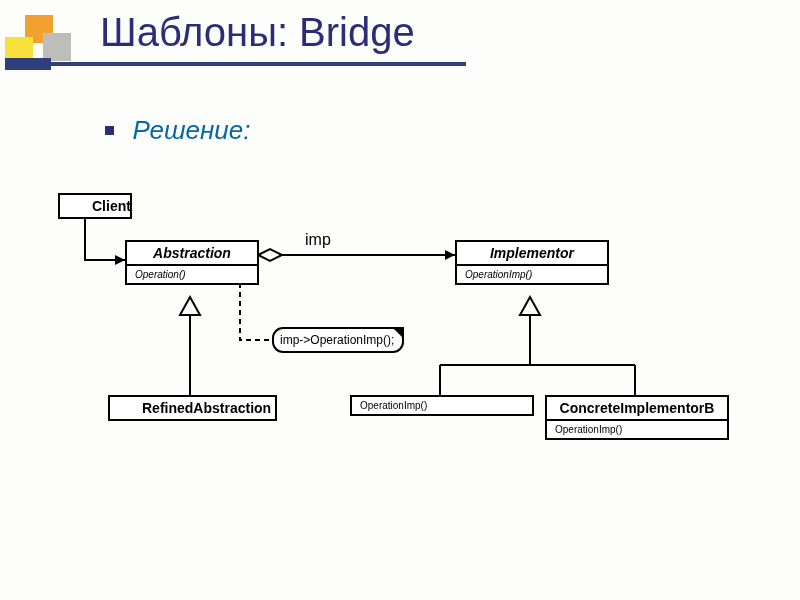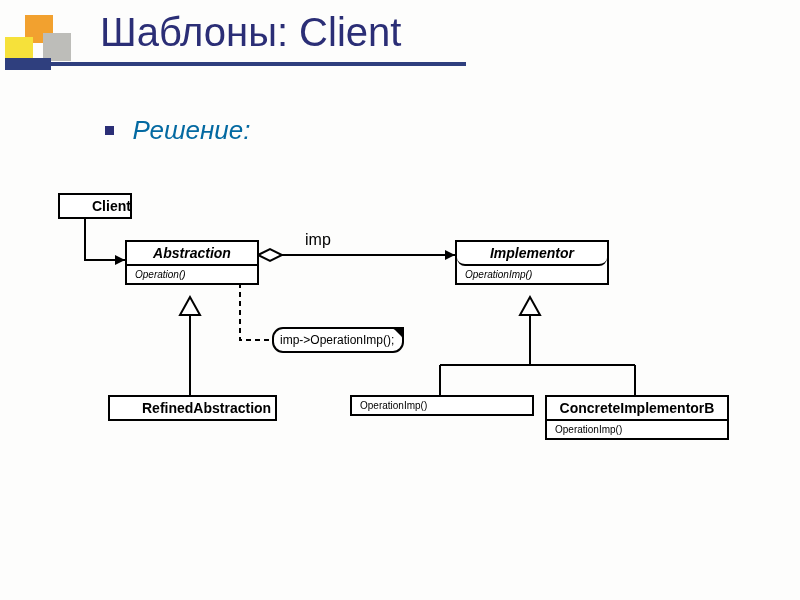--- a/index.html
+++ b/index.html
@@ -126,21 +126,21 @@
 <body>
 
 <div class="header-block">
   <div class="sq sq-orange"></div>
   <div class="sq sq-grey"></div>
   <div class="sq sq-yellow"></div>
 </div>
 <div class="bar"></div>
 <div class="bar-thin"></div>
 
-<div class="title">Шаблоны: Client</div>
+<div class="title">Шаблоны: Bridge</div>
 
 <div class="bullet-row">
   <span class="bullet"></span>
   <span class="subtitle">Решение:</span>
 </div>
 
 <div class="diagram">
 
   <svg class="conn">
 
@@ -169,21 +169,21 @@
   </div>
 
   <div class="uml-box" style="left:85px; top:65px; width:130px;">
     <div class="hdr" style="font-style:italic;">Abstraction</div>
     <div class="meth">Operation()</div>
   </div>
 
   <div class="label" style="left:265px; top:56px;">imp</div>
 
   <div class="uml-box" style="left:415px; top:65px; width:150px;">
-    <div class="hdr" style="font-style:italic;border-radius:8px;">Implementor</div>
+    <div class="hdr" style="font-style:italic;">Implementor</div>
     <div class="meth">OperationImp()</div>
   </div>
 
   <div class="note" style="left:232px; top:152px;border-radius:11px;">
     <span>imp-&gt;OperationImp();</span>
   </div>
 
   <div class="uml-box simple" style="left:68px; top:220px; width:165px;">
     <div class="hdr">RefinedAbstraction</div>
   </div>

